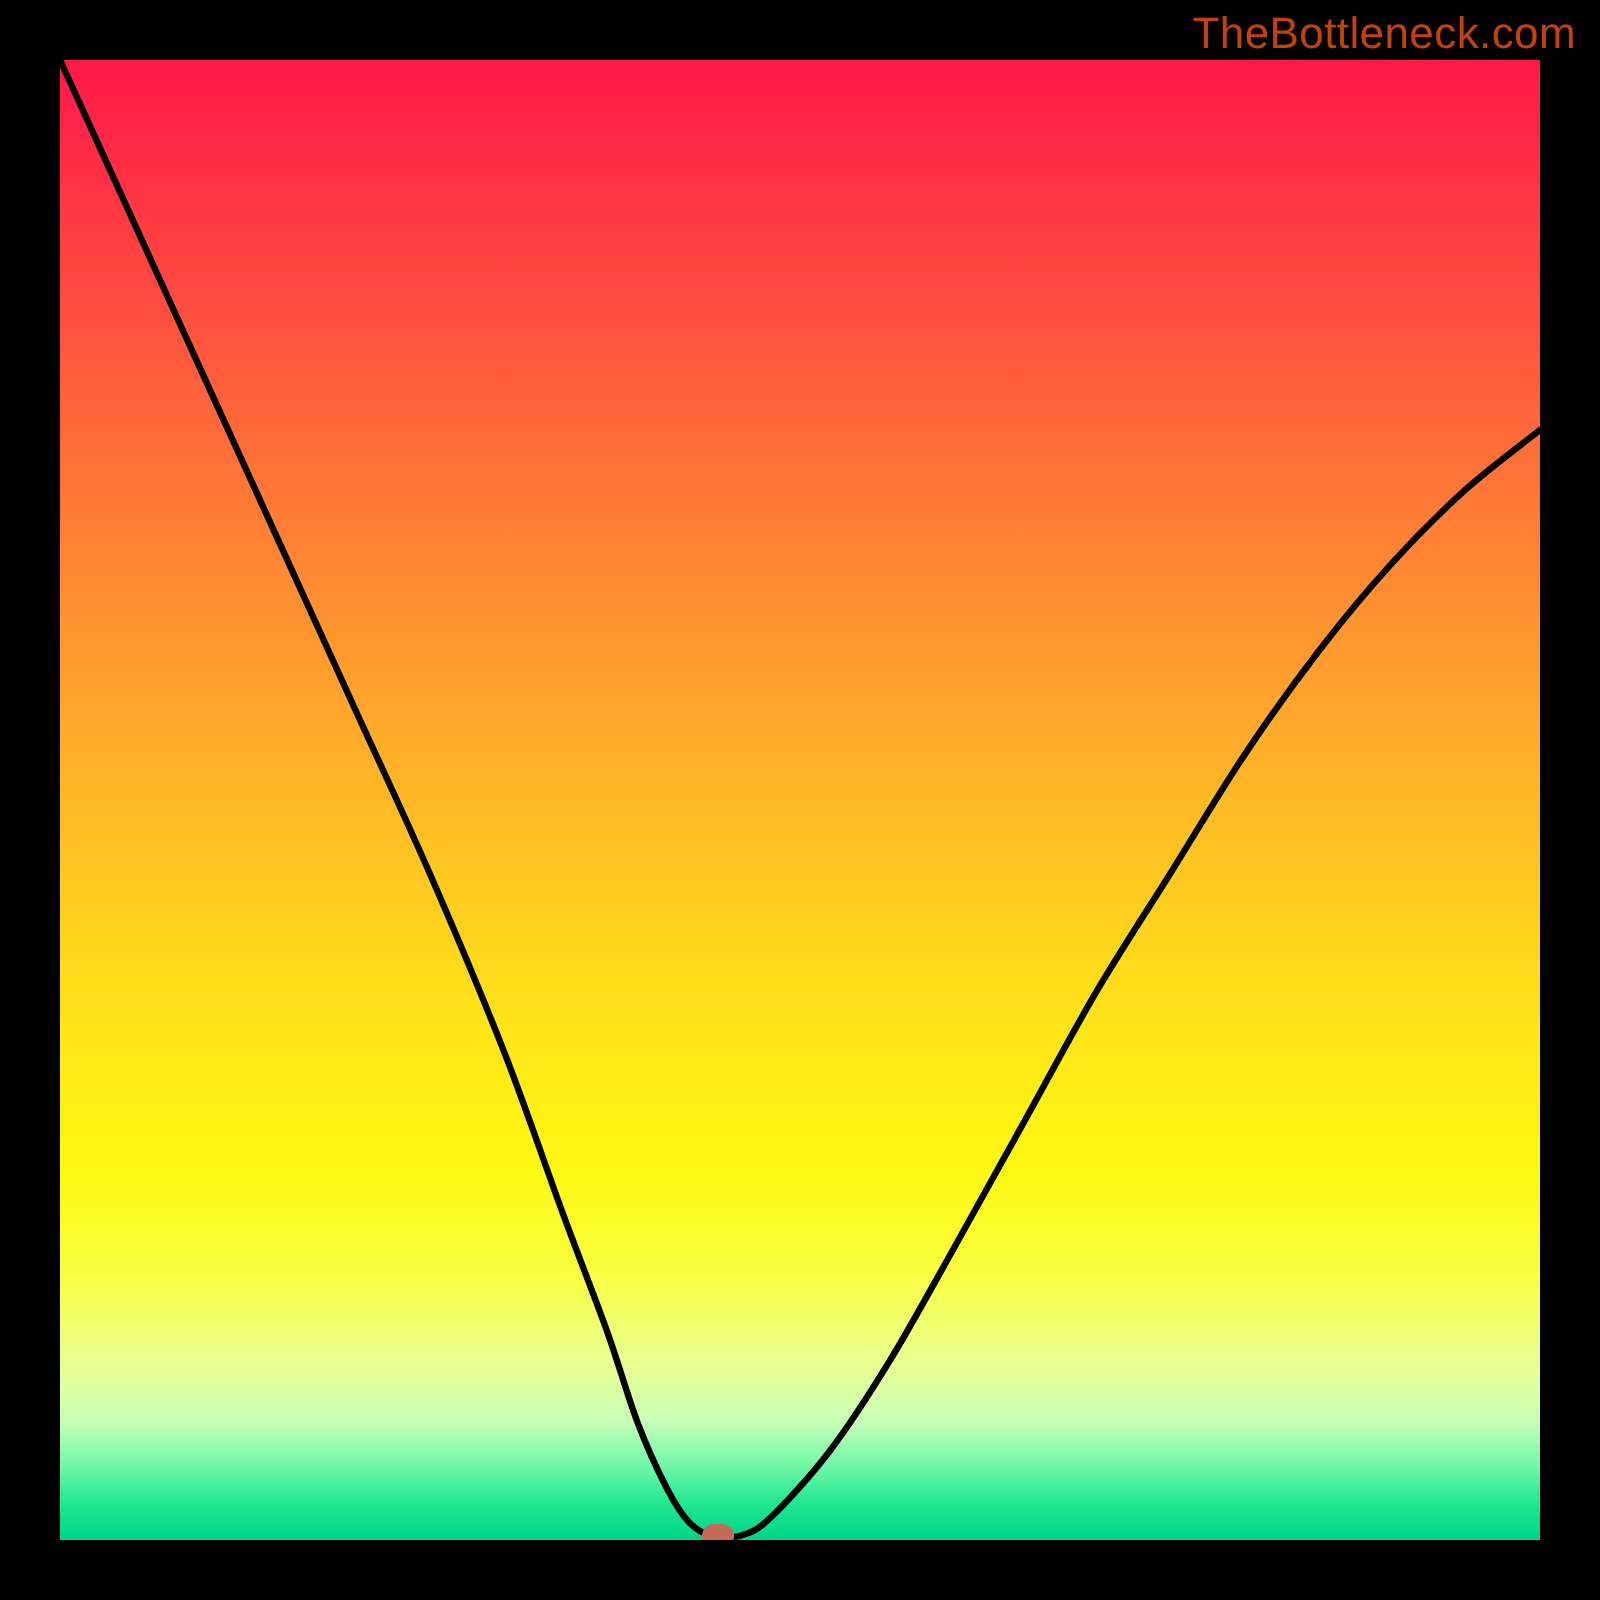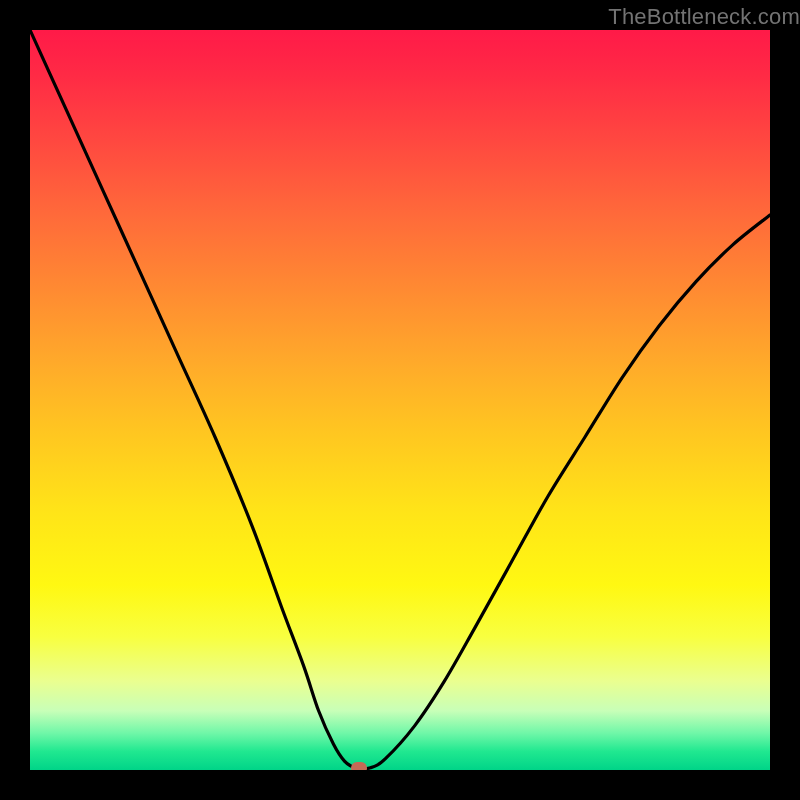--- a/index.html
+++ b/index.html
@@ -7,22 +7,22 @@
     padding: 0;
     width: 800px;
     height: 800px;
     background: #000;
     position: relative;
     font-family: Arial, Helvetica, sans-serif;
   }
   .watermark {
     position: absolute;
     top: 4px;
-    right: 0;
-    color: #737373;
+    right: 12px;
+    color: #c2410c;
     font-size: 22px;
     font-weight: 500;
     letter-spacing: 0.2px;
     z-index: 10;
   }
   .plot-area {
     position: absolute;
     left: 30px;
     top: 30px;
     width: 740px;

